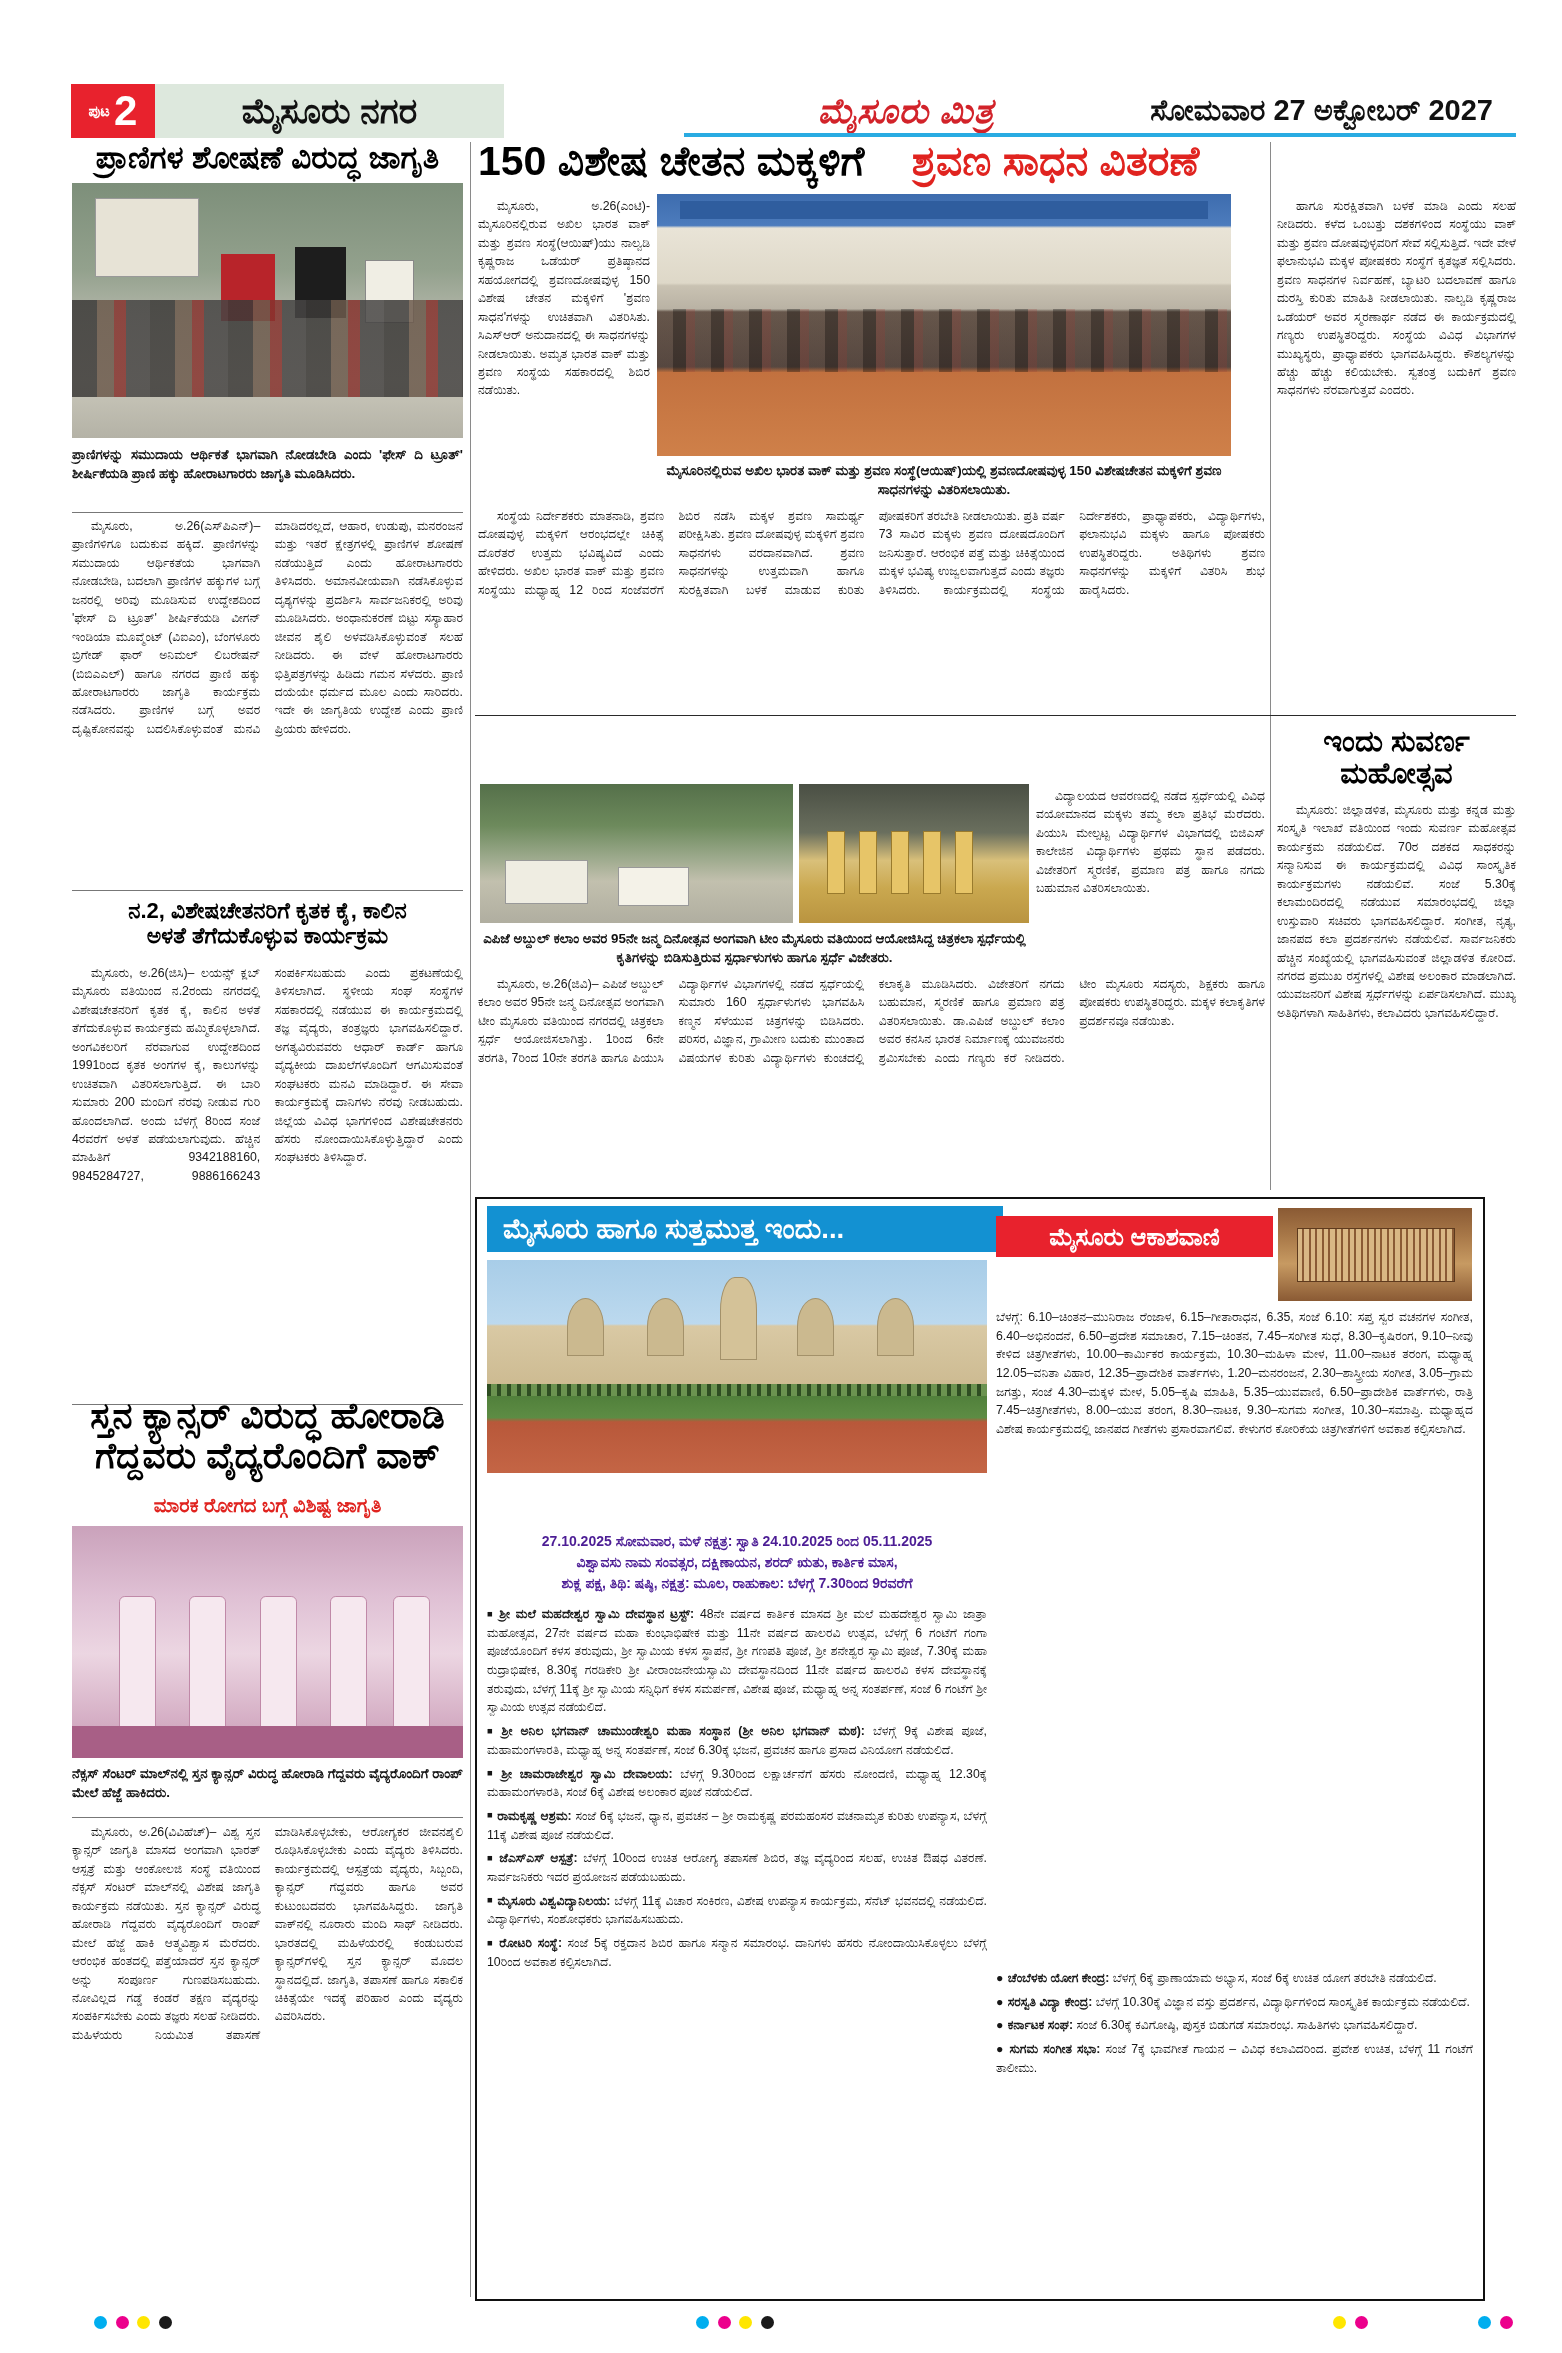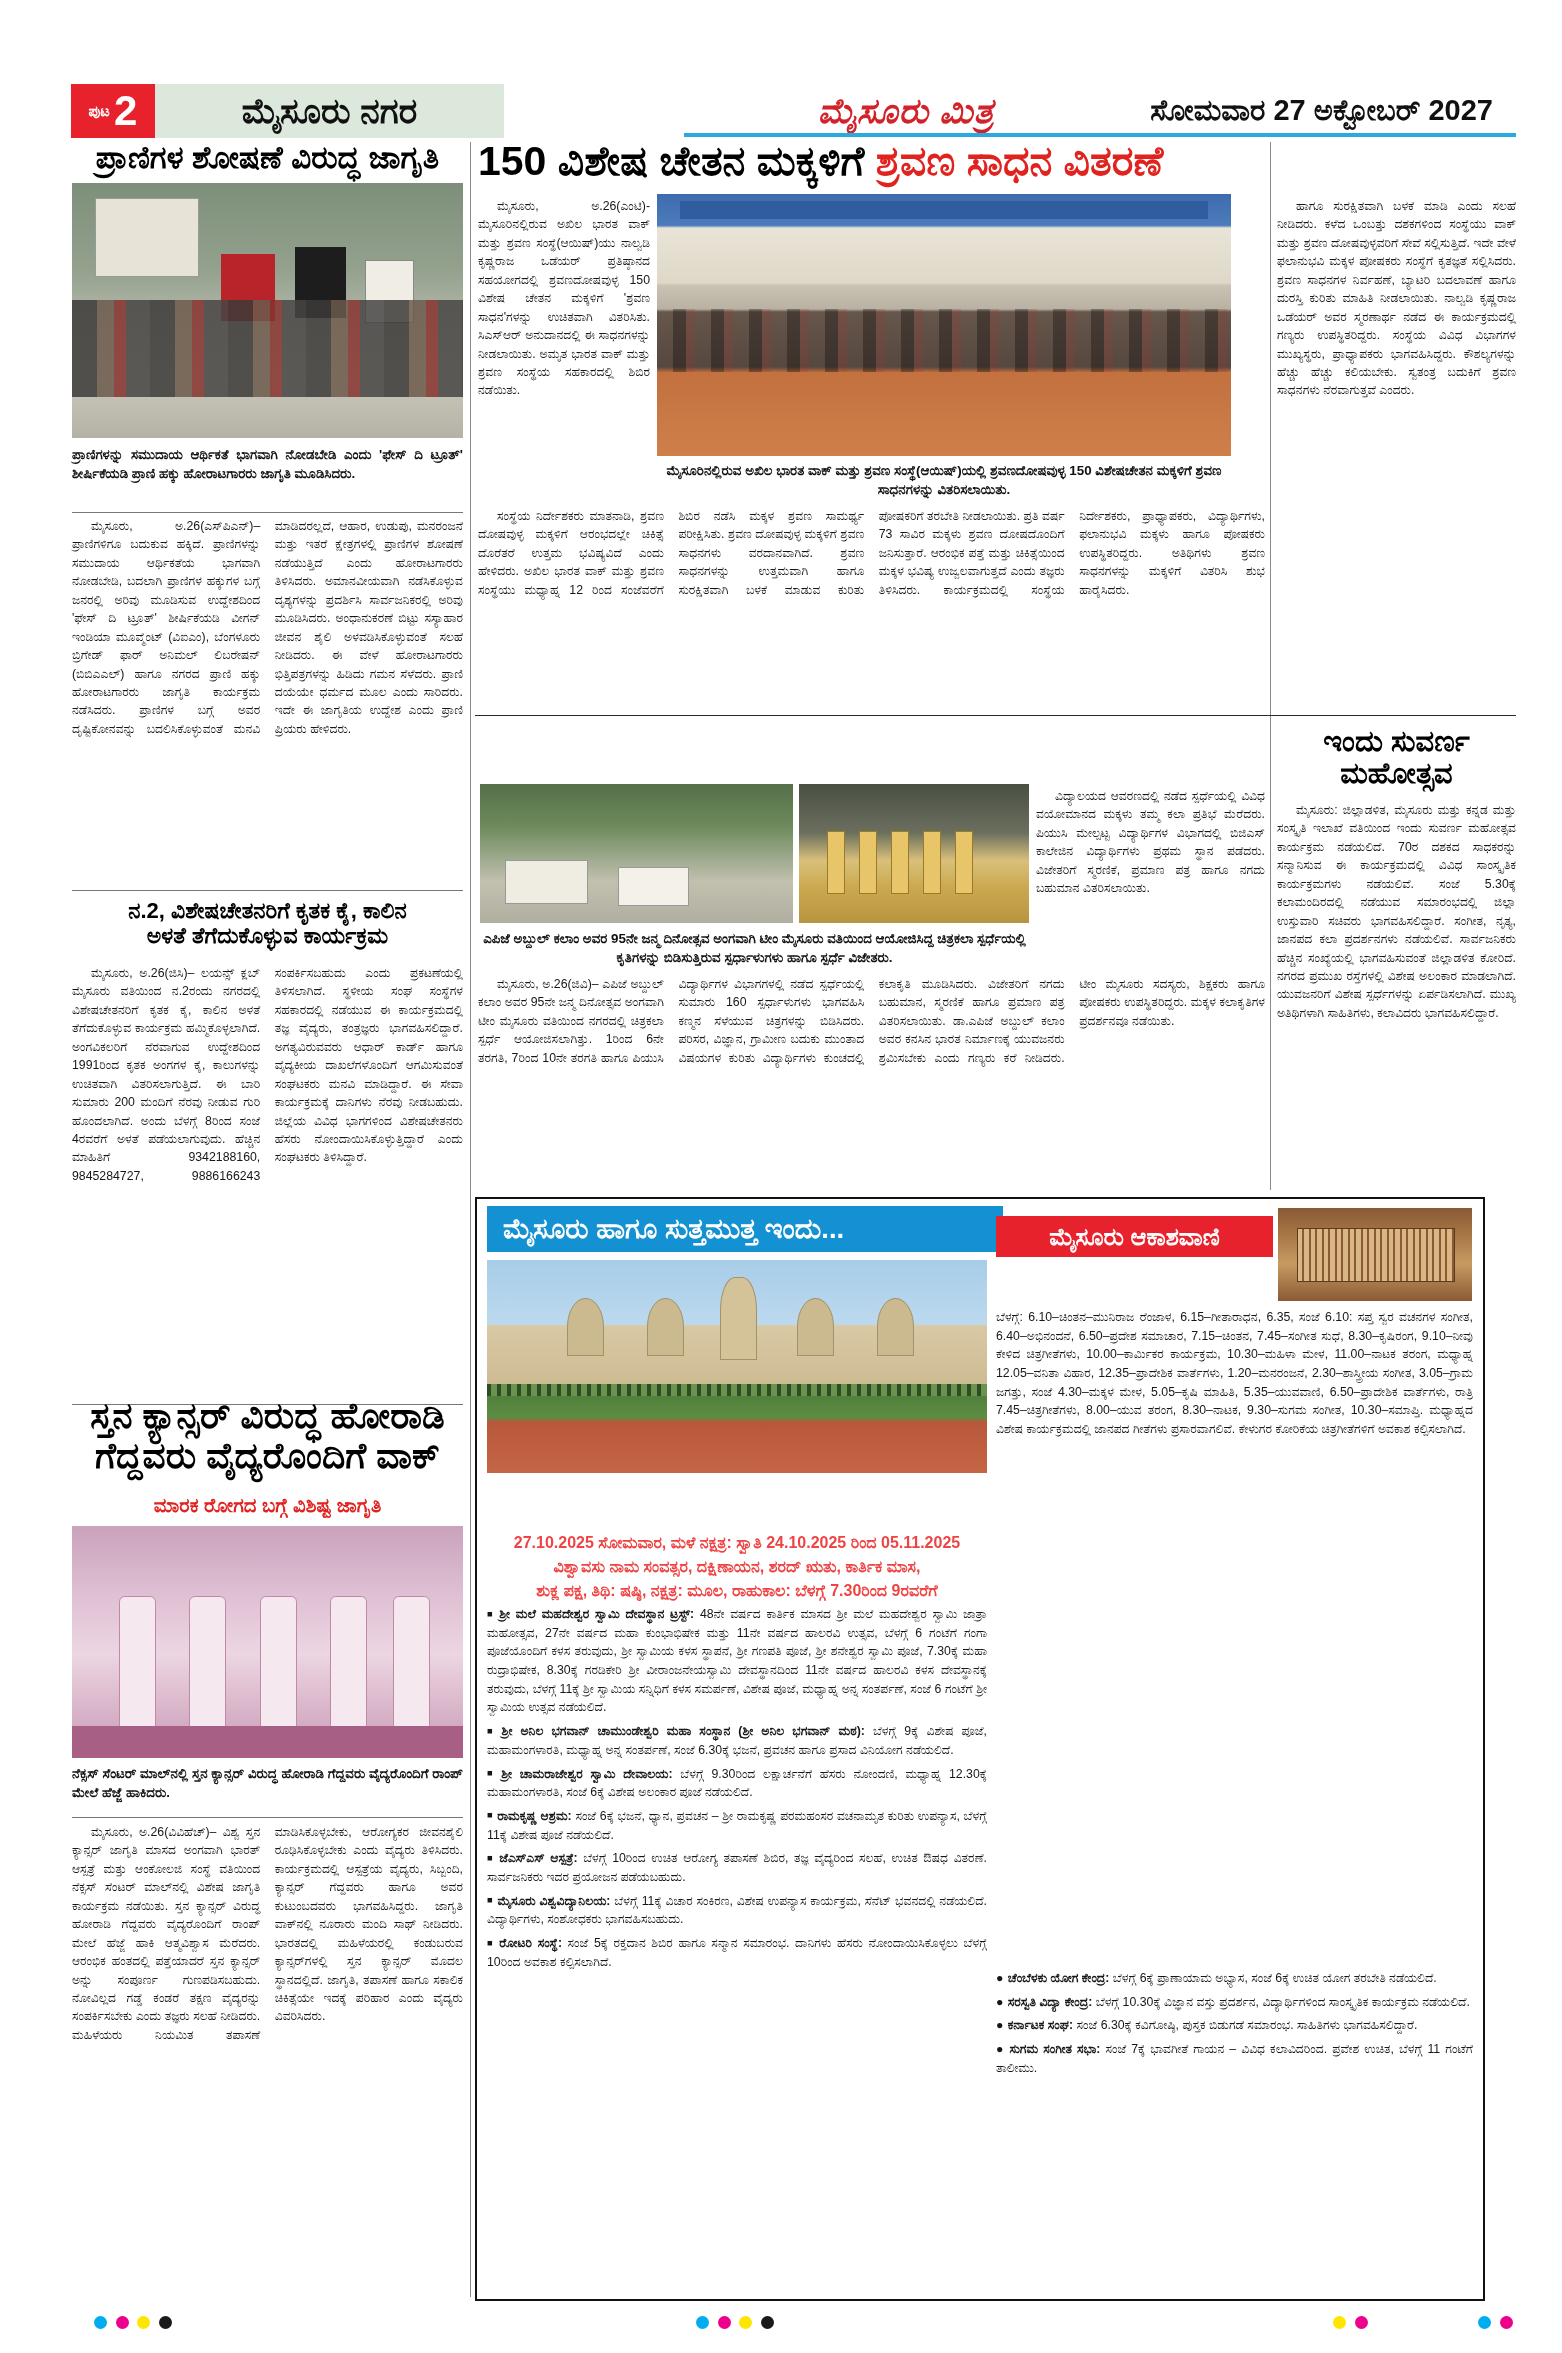--- a/index.html
+++ b/index.html
@@ -18,21 +18,21 @@
   .masthead{left:754px;top:91px;width:304px;text-align:center;color:#d2232a;
     font-size:35px;font-weight:900;font-style:italic;letter-spacing:0.7px;}
   .dateline{left:1087px;top:94px;width:406px;text-align:right;font-size:29px;font-weight:bold;color:#111;}
   .bluerule{left:684px;top:133px;width:832px;height:4.3px;background:#29abe2;}
   
   .vrule{width:1.4px;background:#8a8a8a;}
   .hrule{height:1.4px;background:#2a2a2a;}
   .hrule-thin{height:0.7px;background:#777;}
   
   .headline{font-weight:900;color:#000;text-align:center;line-height:1.12;}
-  .red{color:#e0231f;}
+  .red{color:#e0231f;margin-left:36px;}
   .subhead-red{color:#e0231f;font-weight:900;text-align:center;}
   
   .body-text{font-size:12.3px;line-height:1.5;text-align:justify;color:#161616;}
   .body-text p{margin:0;text-indent:19px;}
   .col2{column-count:2;column-gap:14.5px;}
   .col4{column-count:4;column-gap:14.5px;}
   .caption{font-size:13.4px;font-weight:bold;line-height:1.45;text-align:justify;color:#111;}
   .caption.center{text-align:center;}
   
   .photo{overflow:hidden;}
@@ -59,21 +59,21 @@
   .ph-radio{background:linear-gradient(180deg,#8a5a34 0%,#a87848 30%,#c79a62 60%,#8a5a34 100%);}
   .ph-radio .grill{position:absolute;left:10%;top:22%;width:80%;height:56%;
      background:repeating-linear-gradient(90deg,#d9b784 0 4.3px,#8a5a34 4.3px 6.5px);border:1.4px solid #5d3a1e;}
   .ph-pink{background:linear-gradient(180deg,#caa2bb 0%,#dfc0d4 30%,#ecd6e2 55%,#c898b4 100%);}
   .ph-pink .fig{position:absolute;top:30%;width:9%;height:58%;background:#f6e8ef;border:0.7px solid #c089a8;border-radius:5.8px 5.8px 0 0;}
   .ph-pink .carpet{position:absolute;left:0;top:86%;width:100%;height:14%;background:#a85f86;}
   
   .bigbox{left:475px;top:1197px;width:1006px;height:1100px;border:2.2px solid #111;background:#fff;}
   .bluebanner{background:#1391d2;color:#fff;font-weight:900;display:flex;align-items:center;}
   .redbanner{background:#e8222d;color:#fff;font-weight:900;display:flex;align-items:center;justify-content:center;}
-  .panch-text{font-size:16px;font-weight:bold;text-align:center;line-height:1.5;color:#ef4444;}
+  .panch-text{font-size:14px;font-weight:bold;text-align:center;line-height:1.5;color:#4c1d95;}
   .bullets{font-size:12.3px;line-height:1.52;text-align:justify;color:#161616;}
   .bullets p{margin:0 0 5px 0;}
   .bullets b{font-weight:900;}
   .sq{font-size:9.4px;vertical-align:1.4px;margin-right:4.3px;}
   .dotlead{margin-right:4.3px;}
   
   .dots{display:flex;gap:8.7px;}
   .dot{width:13px;height:13px;border-radius:50%;}
   .c{background:#00aeef;} .m{background:#ec008c;} .y{background:#ffe600;} .k{background:#1a1a1a;}
 </style>

